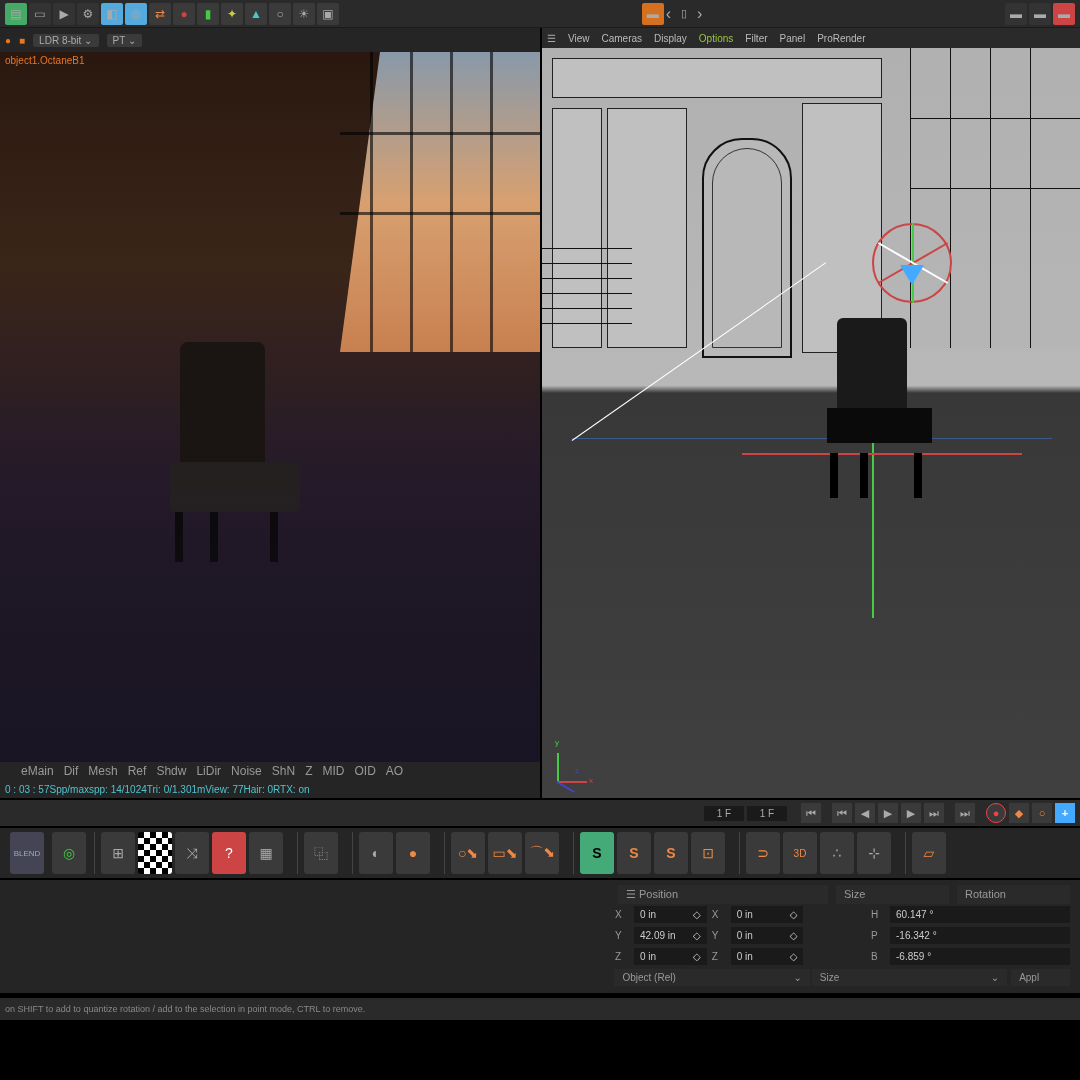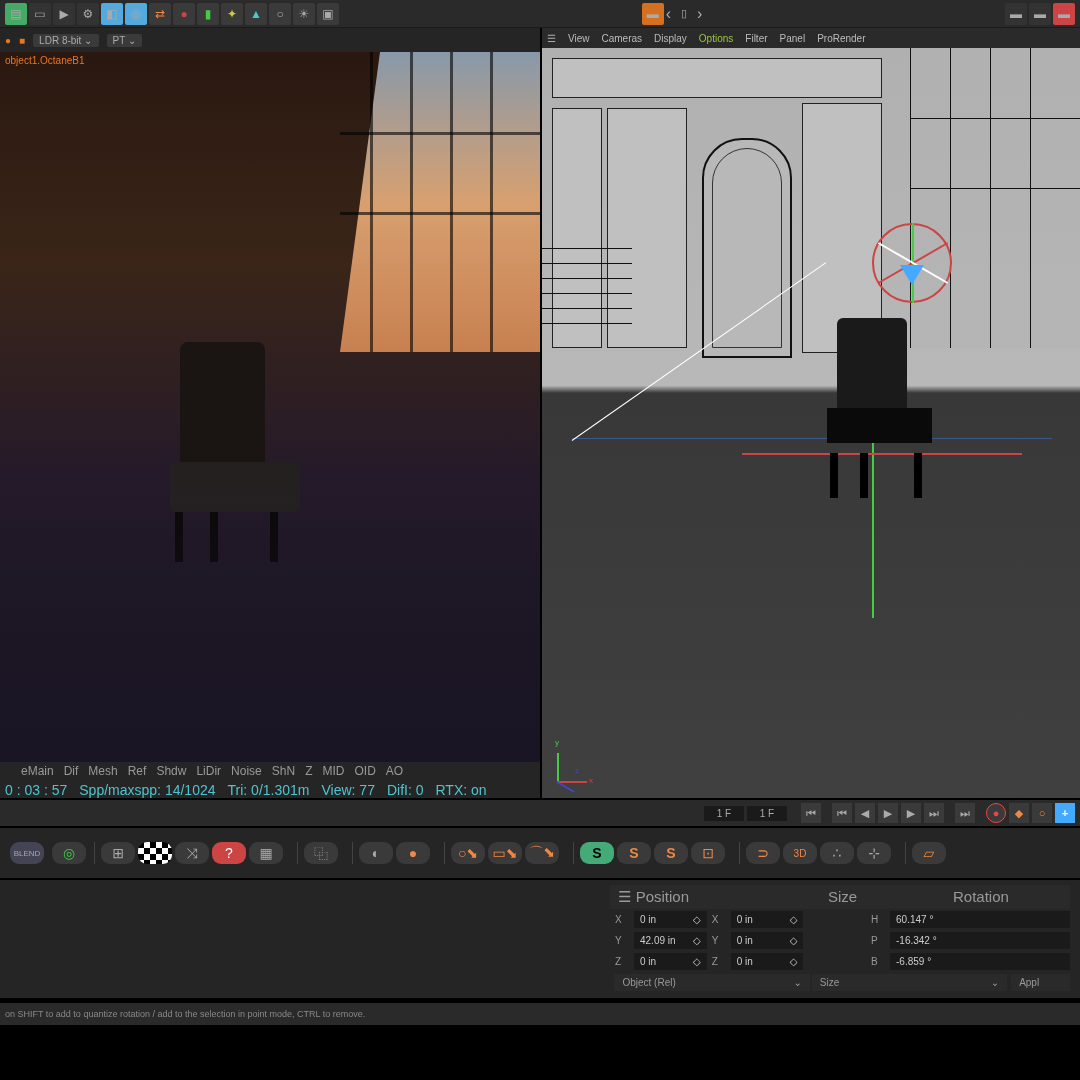--- a/index.html
+++ b/index.html
@@ -21,21 +21,21 @@
 .render-window{position:absolute;right:0;top:0;width:200px;height:300px;background:linear-gradient(180deg,#8899aa 0%,#d8a070 50%,#c88050 100%);clip-path:polygon(20% 0,100% 0,100% 100%,0 100%)}
 .window-frames{position:absolute;right:0;top:0;width:200px;height:300px}
 .wf{position:absolute;background:#000;opacity:0.6}
 .render-chair{position:absolute;left:160px;top:290px;width:170px;height:230px}
 .chair-back{position:absolute;left:20px;top:0;width:85px;height:130px;background:#1a1512;border-radius:8px 8px 0 0}
 .chair-seat{position:absolute;left:10px;top:120px;width:130px;height:50px;background:#252020;border-radius:5px}
 .chair-leg{position:absolute;width:8px;height:50px;background:#0a0808;bottom:10px}
 .render-floor-tint{position:absolute;bottom:0;left:0;right:0;height:280px;background:linear-gradient(180deg,transparent,#1a1525)}
 .render-info{color:#e87722;font-size:10px;padding:3px 5px;position:absolute;top:0;left:0}
 .aov-bar{height:18px;background:#252525;display:flex;align-items:center;gap:10px;padding:0 21px;font-size:12px;color:#999}
-.stats-bar{height:18px;background:#252525;display:flex;align-items:flex-end;gap:12px;padding:0 5px;font-size:14px;color:#4fc4cf}
+.stats-bar{height:18px;background:#252525;display:flex;align-items:center;padding:0 5px;font-size:10px;color:#4fc4cf}
 .stat-val{color:#4fc4cf}
 .viewport-panel{flex:1;background:#3a3a3a;display:flex;flex-direction:column;margin-left:2px}
 .vp-menu{height:20px;background:#2a2a2a;display:flex;align-items:center;padding:0 5px;gap:12px;font-size:10px}
 .vp-menu-item{cursor:pointer;color:#bbb}
 .vp-menu-item.active{color:#9bc53d}
 .vp-labels{height:18px;background:#252525;display:flex;justify-content:space-between;padding:0 8px;align-items:center;font-size:10px}
 .viewport{flex:1;position:relative;background:linear-gradient(180deg,#b0b0b0 0%,#b8b8b8 45%,#383838 46%,#404040 100%)}
 .vp-scene{position:absolute;inset:0}
 .wire-wall{position:absolute;top:0;left:0;width:100%;height:310px}
 .wall-panel{position:absolute;border:1px solid #222;background:#c0c0c0}
@@ -57,24 +57,24 @@
 .axis-y{width:2px;height:30px;background:#4c4}
 .axis-x{width:30px;height:2px;background:#c44;bottom:0}
 .axis-z{width:20px;height:2px;background:#44c;bottom:0;transform:rotate(30deg);transform-origin:left}
 .timeline{height:26px;background:#2a2a2a;display:flex;align-items:center;justify-content:flex-end;padding:0 5px;gap:3px;margin-top:2px}
 .tl-field{background:#1a1a1a;padding:2px 8px;font-size:10px;width:40px;text-align:center}
 .tl-btn{width:20px;height:20px;background:#3a3a3a;display:flex;align-items:center;justify-content:center;cursor:pointer;font-size:11px}
 .tl-btn.red{color:#e44;border:1px solid #e44;border-radius:50%}
 .tl-btn.orange{color:#e84}
 .tl-btn.blue{background:#4af;color:#fff;font-weight:bold}
 .tool-shelf{height:50px;background:#252525;display:flex;align-items:center;padding:0 10px;gap:8px;margin-top:2px}
-.shelf-btn{width:34px;height:22px;background:#3a3a3a;border-radius:9px;display:flex;align-items:center;justify-content:center;cursor:pointer;font-size:14px}
+.shelf-btn{width:34px;height:42px;background:#3a3a3a;border-radius:3px;display:flex;align-items:center;justify-content:center;cursor:pointer;font-size:14px}
 .shelf-group{display:flex;gap:3px;padding:0 6px;border-left:1px solid #444}
 .attrs{background:#252525;padding:5px 0;margin-top:2px}
-.attr-headers{display:flex;padding:0 10px;gap:0;font-size:15px;color:#999}
+.attr-headers{display:flex;padding:0 10px;gap:8px;font-size:11px;color:#999}
 .attr-h{flex:1;background:#2a2a2a;padding:3px 8px}
 .attr-h:nth-child(1){flex:0 0 210px}
 .attr-h:nth-child(2){flex:0 0 210px}
 .attr-h:nth-child(3){flex:1}
 .attr-row{display:flex;padding:2px 10px;gap:2px;font-size:10px}
 .attr-label{width:20px;color:#999;padding:3px}
 .attr-field{flex:1;background:#1a1a1a;padding:3px 6px;color:#ccc;display:flex;justify-content:space-between;max-width:180px}
 .attr-field2{background:#1a1a1a;padding:3px 6px;color:#ccc;width:180px}
 .attr-spacer{flex:1}
 .attr-drop{background:#2a2a2a;padding:3px 8px;color:#999;display:flex;justify-content:space-between;width:200px}
@@ -154,21 +154,21 @@
       <span>Z</span>
       <span>MID</span>
       <span>OID</span>
       <span>AO</span>
     </div>
     <div class="stats-bar">
       <span>0 : 03 : 57</span>
       <span><span>Spp/maxspp:</span> <span class="stat-val">14/1024</span></span>
       <span><span>Tri:</span> <span class="stat-val">0/1.301m</span></span>
       <span><span>View:</span> <span class="stat-val">77</span></span>
-      <span><span>DifI:</span> <span class="stat-val">0</span></span>
+      <span><span>Hair:</span> <span class="stat-val">0</span></span>
       <span><span>RTX:</span> <span class="stat-val">on</span></span>
     </div>
   </div>
 
   <div class="viewport-panel">
     <div class="vp-menu">
       <span>☰</span>
       <span class="vp-menu-item">View</span>
       <span class="vp-menu-item">Cameras</span>
       <span class="vp-menu-item">Display</span>

